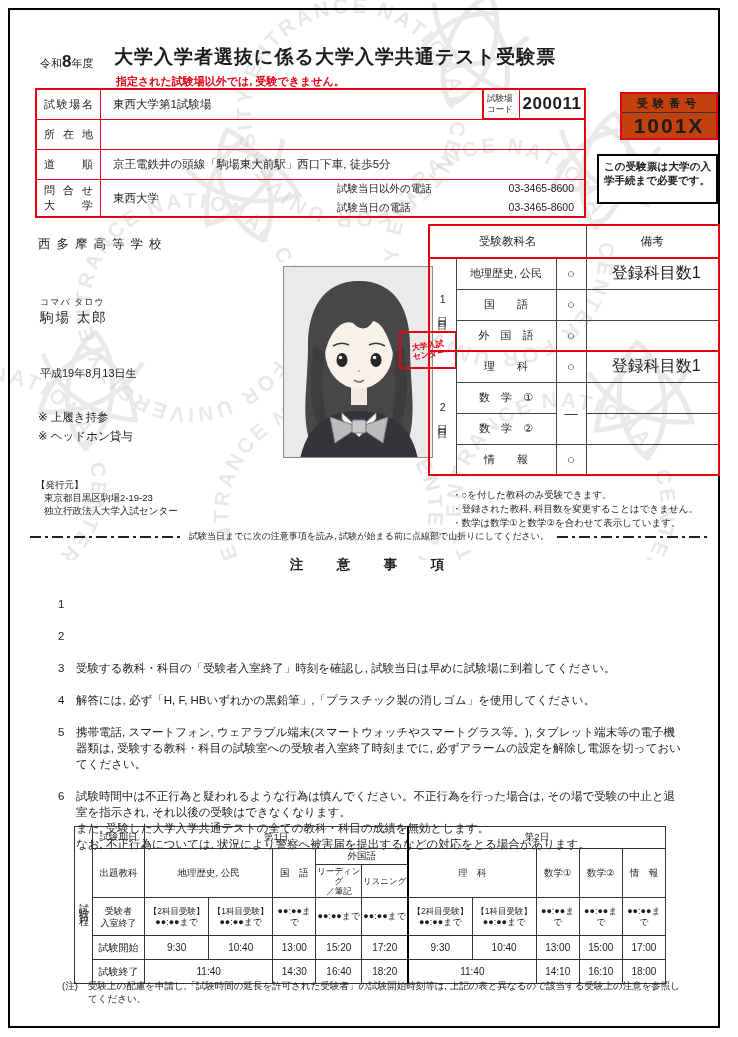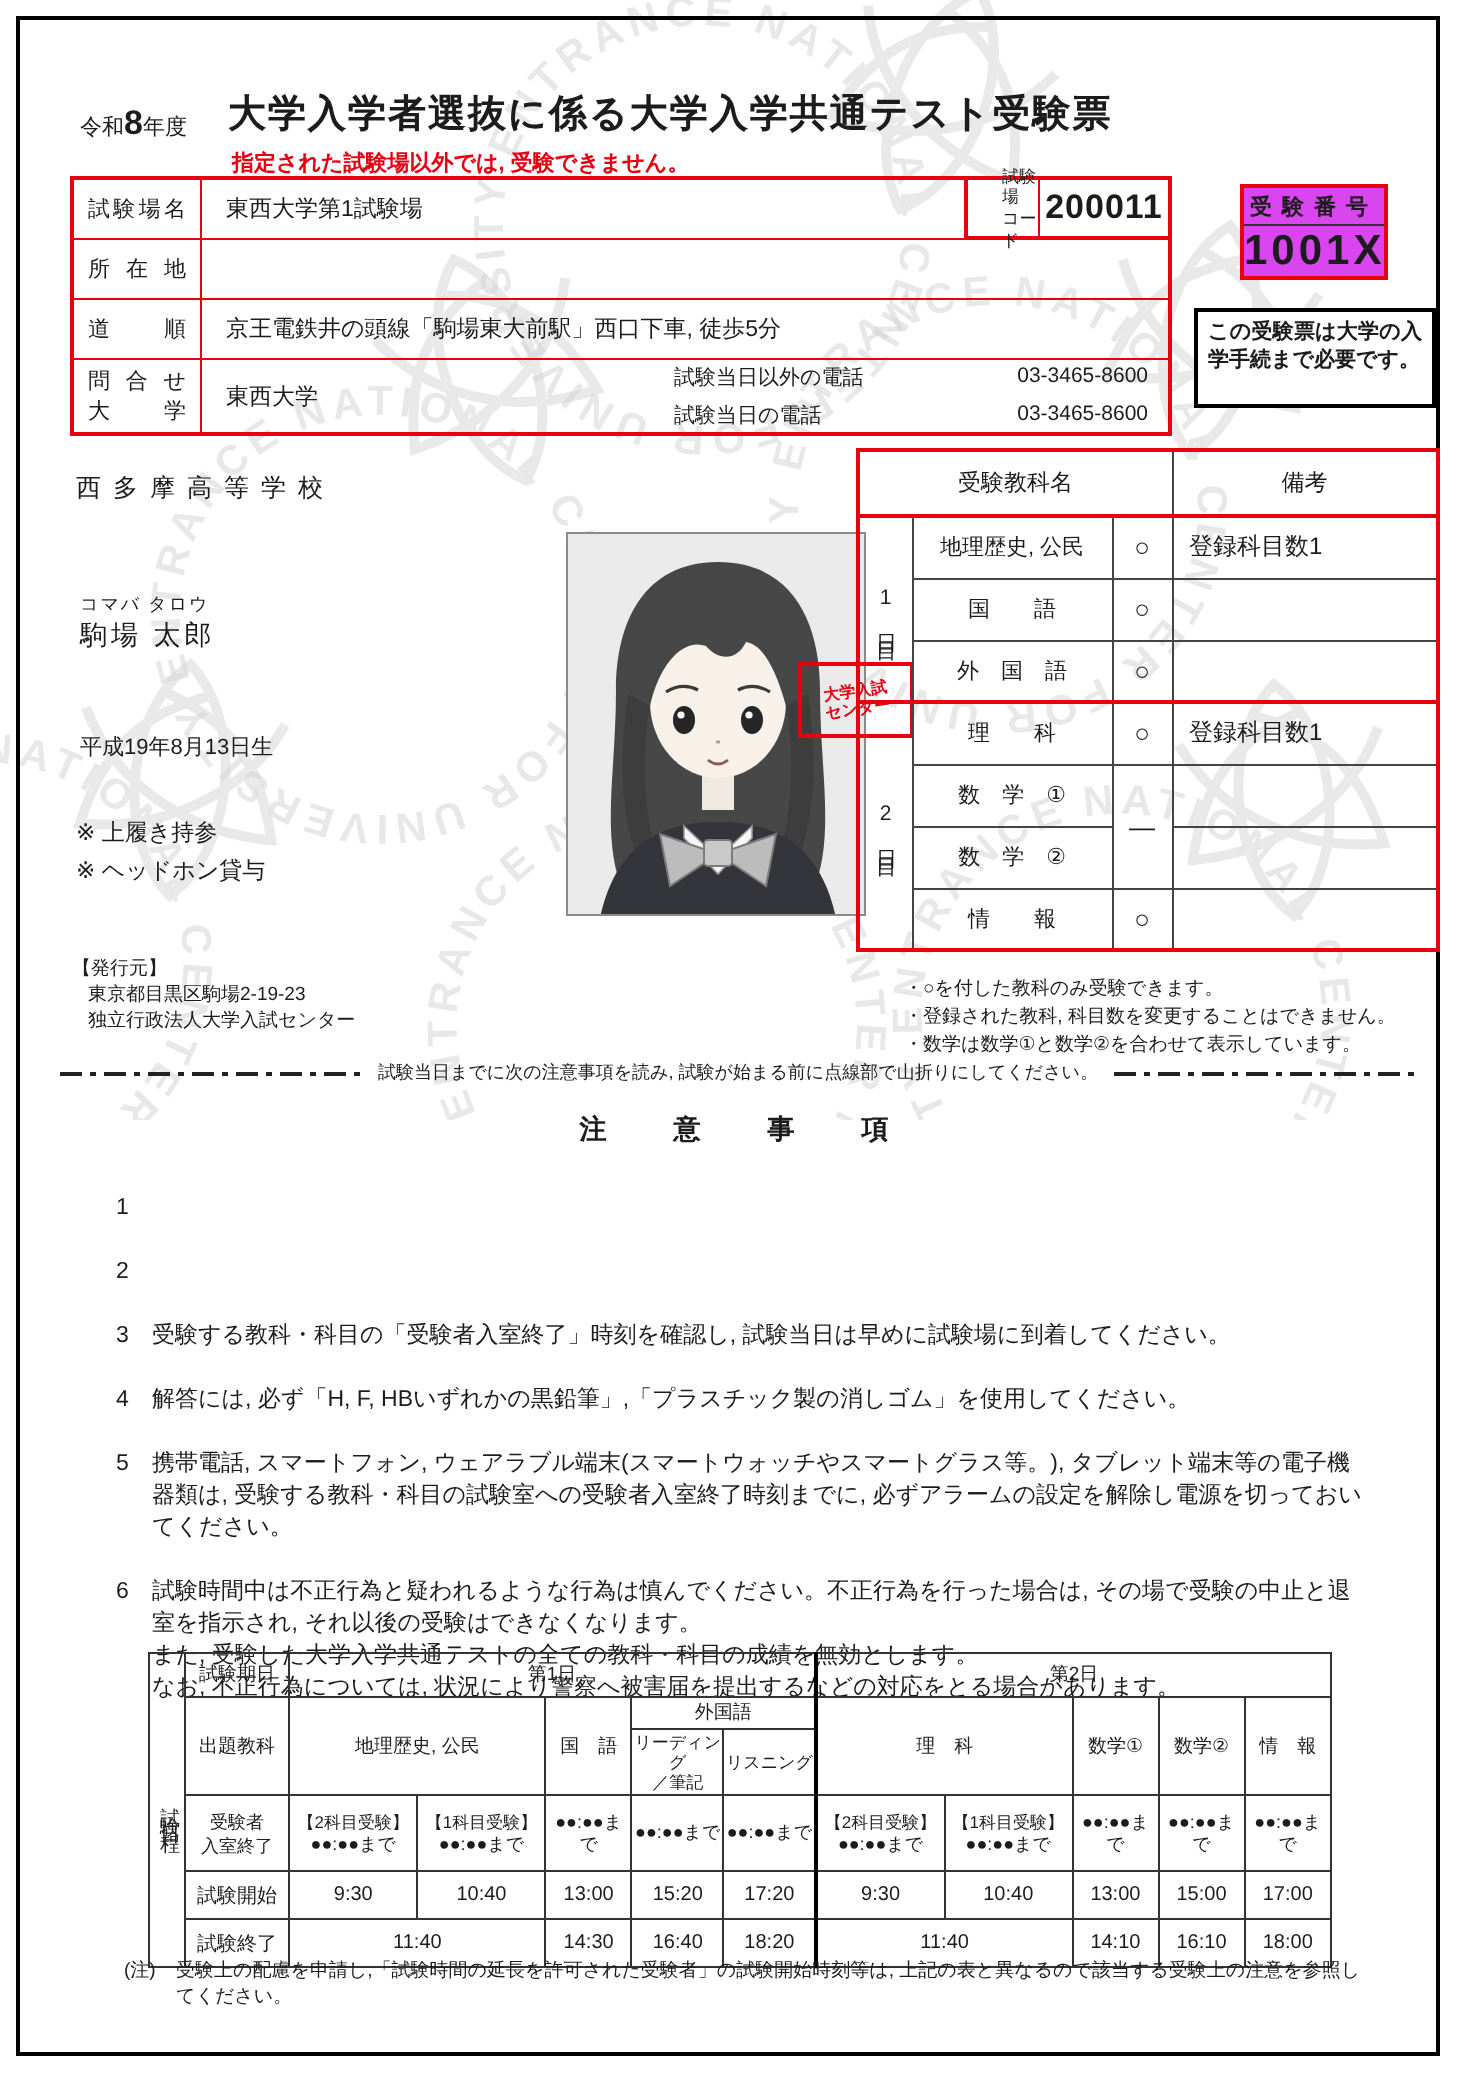--- a/index.html
+++ b/index.html
@@ -21,27 +21,27 @@
 
   
   .venue{left:35px; top:88px; width:551px; height:130px; border:2px solid var(--red); background:transparent; display:flex; flex-direction:column;}
   .vrow{display:flex; border-bottom:1px solid var(--red); position:relative;}
   .vrow:last-child{border-bottom:none;}
   .r30{height:30px;} .r40{flex:1;}
   .vlab{width:64px; border-right:1px solid var(--red); display:flex; flex-direction:column; justify-content:center; padding:0 7px; font-size:11px;}
   .jl{text-align:justify; text-align-last:justify;}
   .vval{flex:1; display:flex; align-items:center; padding:0 12px; font-size:11.5px;}
   .codebox{position:absolute; right:-2px; top:-2px; height:32px; display:flex; border:2px solid var(--red); background:#fff;}
-  .codelab{width:36px; border-right:1px solid var(--red); font-size:8.5px; line-height:1.25; display:flex; flex-direction:column; justify-content:center; padding-left:17px;}
+  .codelab{width:36px; border-right:1px solid var(--red); font-size:8.5px; line-height:1.25; display:flex; flex-direction:column; justify-content:center; padding-left:3px;}
   .codeval{width:64px; display:flex; align-items:center; justify-content:center; font-size:17px; font-weight:bold; letter-spacing:.5px;}
   .phones{position:absolute; left:300px; top:0; right:10px; height:100%; display:flex; flex-direction:column; justify-content:center; gap:5px; font-size:10.5px;}
   .phrow{display:flex; justify-content:space-between;}
 
   
-  .numbox{left:620px; top:92px; width:74px; height:48px; border:2.5px solid var(--red); background:#d946ef; text-align:center;}
+  .numbox{left:620px; top:92px; width:98px; height:48px; border:2.5px solid var(--red); background:#c2410c; text-align:center;}
   .numbox .lab{font-size:11px; font-weight:bold; letter-spacing:5px; padding:2px 0 1px; border-bottom:1px solid #333;}
   .numbox .val{font-size:21px; font-weight:bold; letter-spacing:2px; line-height:26px;}
   .keepbox{left:597px; top:154px; width:121px; height:50px; border:2px solid #000; background:#fff; padding:3px 5px; font-size:10.5px; font-weight:bold; line-height:14px; text-align:justify;}
 
   
   .school{left:38px; top:236px; font-size:12.5px; letter-spacing:6px;}
   .kana{left:40px; top:296px; font-size:9px; letter-spacing:1px;}
   .name{left:40px; top:309px; font-size:13.5px; letter-spacing:2px;}
   .birth{left:40px; top:366px; font-size:11px;}
   .pnotes{left:38px; top:408px; font-size:11.5px; line-height:19px;}
@@ -53,21 +53,21 @@
 
   
   .subjwrap{left:428px; top:224px;border-radius:22px;}
   table.subj{border-collapse:collapse; table-layout:fixed; width:290px; background:transparent;}
   table.subj th, table.subj td{border:1px solid var(--grid); font-weight:normal; padding:0;}
   table.subj{border:2px solid var(--red);}
   table.subj tr.sh th{height:33px; font-size:11.5px; border-bottom:2px solid var(--red);}
   table.subj td{height:31px; font-size:11px; text-align:center;}
   table.subj td.day{writing-mode:vertical-rl; text-orientation:upright; letter-spacing:4px; font-size:10.5px; padding:2px 0;}
   table.subj td.mk{font-size:13px;}
-  table.subj td.nt{text-align:left; padding-left:8px; font-size:12px;}
+  table.subj td.nt{text-align:center; padding-left:8px; font-size:16px;}
   table.subj tr.d2 td{border-top:2px solid var(--red);}
 
   
   .issuer{left:36px; top:478px; font-size:9.5px; line-height:13px;}
   .issuer .ind{padding-left:8px;}
   .snotes{left:452px; top:488px; font-size:9.5px; line-height:14px;}
 
   
   .fold{left:30px; top:530px; width:678px; display:flex; align-items:center;}
   .dashdot{height:2px; flex:1; background:repeating-linear-gradient(90deg,#222 0 11px,transparent 11px 15px,#222 15px 18px,transparent 18px 22px);}

